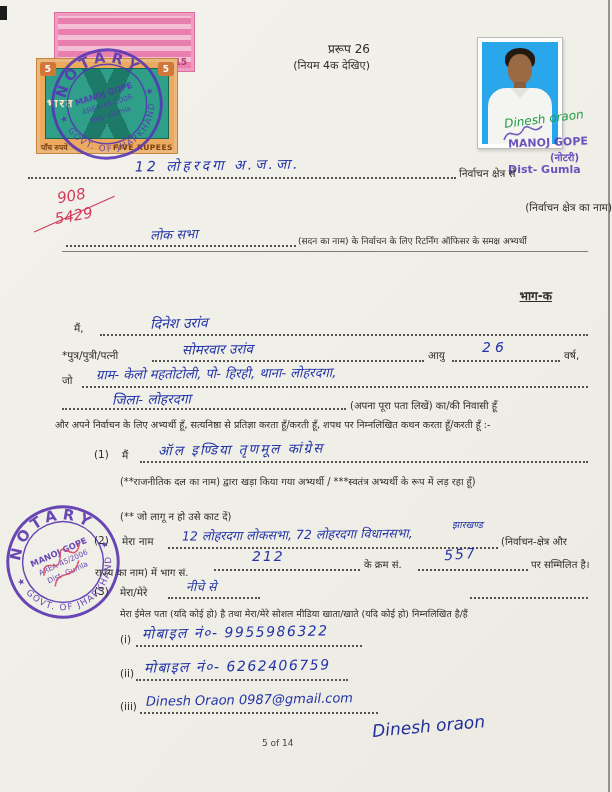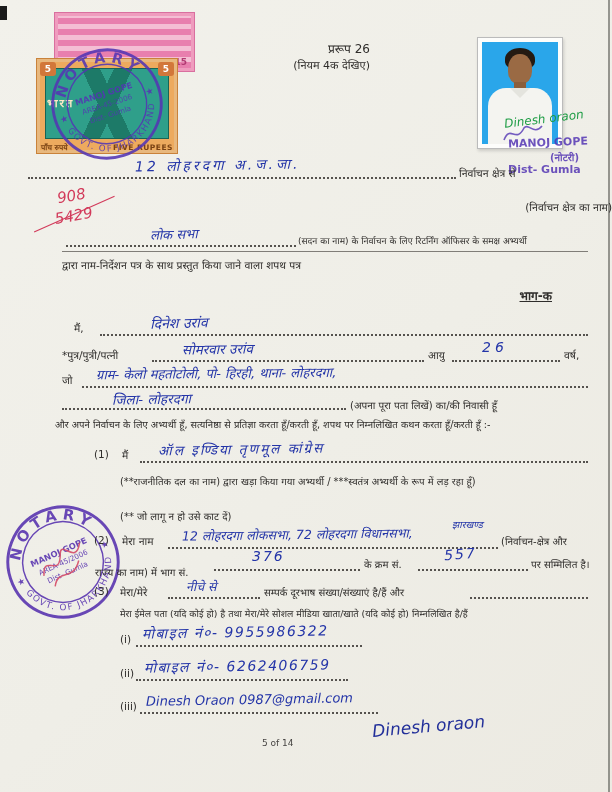--- a/index.html
+++ b/index.html
@@ -132,21 +132,20 @@
     <span class="abs" style="left:2px;top:27px;width:88px;height:0;border-top:1.6px solid #d23a5a;transform:rotate(-14deg);"></span>
     <span class="hw-red abs" style="left:26px;top:20px;font-size:15px;">5429</span>
   </div>
 
   <div class="abs printed center" style="left:0;top:200px;width:612px;">(निर्वाचन क्षेत्र का नाम)</div>
 
   <div class="abs hw" style="left:150px;top:225px;font-size:13px;transform:rotate(-2deg);">लोक सभा</div>
   <div class="abs dots" style="left:66px;top:245px;width:230px;"></div>
   <div class="abs printed" style="left:298px;top:234px;font-size:9px;">(सदन का नाम) के निर्वाचन के लिए रिटर्निंग ऑफिसर के समक्ष अभ्यर्थी</div>
   <div class="abs" style="left:62px;top:251px;width:526px;height:1px;background:#807d78;"></div>
-  <div class="abs printed" style="left:62px;top:258px;">द्वारा नाम-निर्देशन पत्र के साथ प्रस्तुत किया जाने वाला शपथ पत्र</div>
 
   <div class="abs printed center" style="left:0;top:287px;width:552px;font-size:12px;font-weight:bold;text-decoration:underline;">भाग-क</div>
 
   <div class="abs printed" style="left:74px;top:321px;">मैं,</div>
   <div class="abs hw" style="left:150px;top:313px;font-size:14px;transform:rotate(-1.5deg);">दिनेश उरांव</div>
   <div class="abs dots" style="left:100px;top:334px;width:488px;"></div>
 
   <div class="abs printed" style="left:62px;top:348px;">*पुत्र/पुत्री/पत्नी</div>
   <div class="abs hw" style="left:182px;top:340px;font-size:13.5px;transform:rotate(-1deg);">सोमरवार उरांव</div>
   <div class="abs dots" style="left:152px;top:360px;width:272px;"></div>
@@ -197,32 +196,31 @@
     </svg>
   </div>
 
   <div class="abs printed" style="left:94px;top:534px;">(2)</div>
   <div class="abs printed" style="left:122px;top:534px;">मेरा नाम</div>
   <div class="abs hw" style="left:182px;top:526px;font-size:12.5px;transform:rotate(-.8deg);">12 लोहरदगा लोकसभा, 72 लोहरदगा विधानसभा,</div>
   <div class="abs hw" style="left:452px;top:518px;font-size:9.5px;">झारखण्ड</div>
   <div class="abs dots" style="left:168px;top:547px;width:330px;"></div>
   <div class="abs printed" style="left:501px;top:534px;font-size:10px;">(निर्वाचन-क्षेत्र और</div>
   <div class="abs printed" style="left:95px;top:557px;font-size:10px;margin-top:8px;">राज्य का नाम) में भाग सं.</div>
-  <div class="abs hw" style="left:252px;top:548px;font-size:14px;letter-spacing:2px;">376</div>
+  <div class="abs hw" style="left:252px;top:548px;font-size:14px;letter-spacing:2px;">212</div>
   <div class="abs dots" style="left:214px;top:569px;width:146px;"></div>
   <div class="abs printed" style="left:364px;top:557px;font-size:10px;">के क्रम सं.</div>
   <div class="abs hw" style="left:444px;top:546px;font-size:14px;letter-spacing:2px;transform:rotate(-4deg);">557</div>
   <div class="abs dots" style="left:418px;top:569px;width:110px;"></div>
   <div class="abs printed" style="left:531px;top:557px;font-size:10px;">पर सम्मिलित है।</div>
 
   <div class="abs printed" style="left:94px;top:585px;">(3)</div>
   <div class="abs printed" style="left:120px;top:585px;">मेरा/मेरे</div>
   <div class="abs hw" style="left:186px;top:578px;font-size:12.5px;">नीचे से</div>
   <div class="abs dots" style="left:168px;top:597px;width:92px;"></div>
-  <div class="abs printed" style="left:264px;top:585px;font-size:10px;">सम्पर्क दूरभाष संख्या/संख्याएं है/हैं और</div>
   <div class="abs dots" style="left:470px;top:597px;width:118px;"></div>
   <div class="abs printed" style="left:120px;top:607px;font-size:9.3px;">मेरा ईमेल पता (यदि कोई हो) है तथा मेरा/मेरे सोशल मीडिया खाता/खाते (यदि कोई हो) निम्नलिखित है/हैं</div>
 
   <div class="abs printed" style="left:120px;top:633px;">(i)</div>
   <div class="abs hw" style="left:142px;top:622px;font-size:14px;letter-spacing:1.5px;transform:rotate(-1deg);">मोबाइल नं०-  9955986322</div>
   <div class="abs dots" style="left:136px;top:645px;width:226px;"></div>
 
   <div class="abs printed" style="left:120px;top:667px;">(ii)</div>
   <div class="abs hw" style="left:144px;top:656px;font-size:14px;letter-spacing:1.5px;transform:rotate(-1deg);">मोबाइल नं०-  6262406759</div>
   <div class="abs dots" style="left:136px;top:679px;width:212px;"></div>

